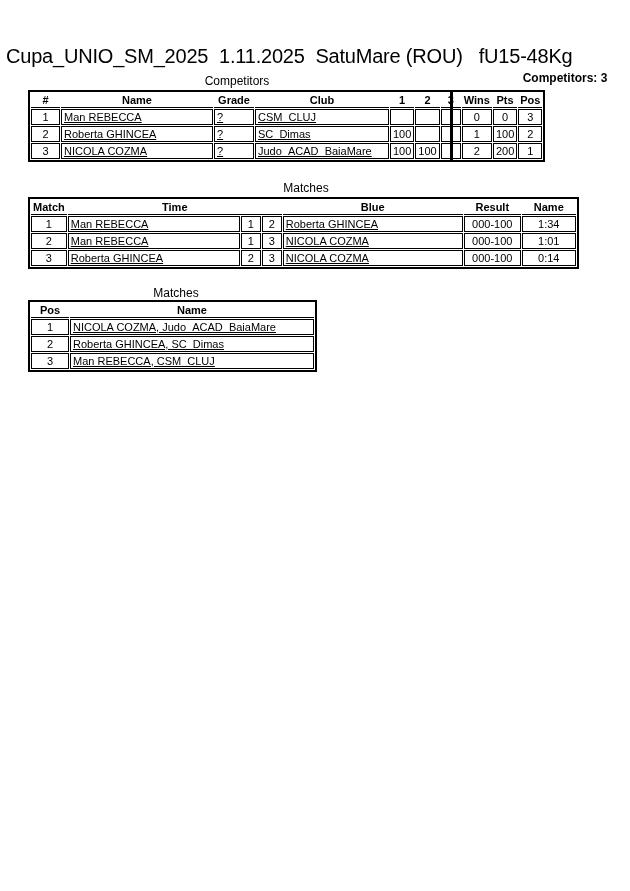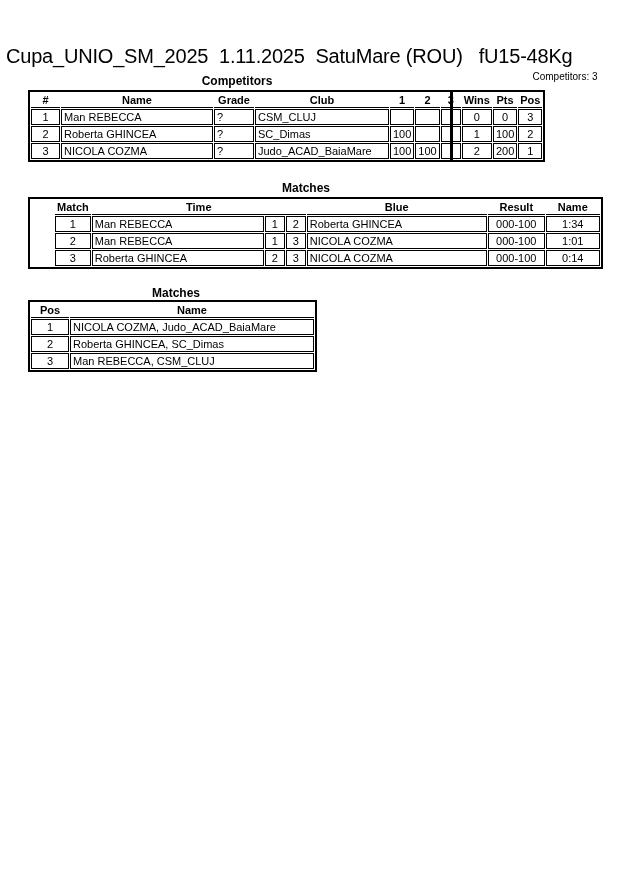--- a/index.html
+++ b/index.html
@@ -17,29 +17,30 @@
     margin: 0;
     font-size: 20px;
     font-weight: normal;
     white-space: pre;
     letter-spacing: -0.2px;
   }
   .section-title {
     position: absolute;
     margin: 4px;
     font-size: 12px;
-    font-weight: bold;
+    font-weight: normal;
     transform: translateX(-50%);
     white-space: nowrap;
   }
   .count-note {
     position: absolute;
-    font-size: 10px;
+    font-size: 12px;
     transform: translateX(-50%);
     white-space: nowrap;
+    font-weight: bold;
   }
   table.tbl {
     position: absolute;
     border-collapse: separate;
     border-spacing: 1px;
     border: 2px solid #000000;
     background: #ffffff;
   }
   .tbl th, .tbl td {
     box-sizing: border-box;
@@ -54,21 +55,21 @@
   }
   .tbl td { border: 1px solid #000000; }
   .tbl th {
     border: 0;
     border-bottom: 1px solid #000000;
     height: 15px;
     font-weight: bold;
     text-align: center;
   }
   .ac { text-align: center; }
-  .al { text-align: left; padding-left: 6px; }
+  .al { text-align: left; padding-left: 6px; text-decoration: underline; }
   .b  { font-weight: bold; }
   .thick-sep {
     position: absolute;
     background: #000000;
     width: 3px;
   }
 </style>
 </head>
 <body>
 
@@ -139,21 +140,21 @@
     <td class="ac">2</td>
     <td class="ac">200</td>
     <td class="ac">1</td>
   </tr>
 </tbody>
   </table>
 <div class="thick-sep" style="left:450px; top:90px; height:72px;"></div>
 
 <h2 class="section-title" style="left:302px; top:177px;text-align:center;">Matches</h2>
 
-<table class="tbl" style="left:28px; top:197px;padding-left:24px;">
+<table class="tbl" style="left:28px; top:197px;">
   <colgroup>
     <col style="width:34px">
       <col style="width:172px">
       <col style="width:20px">
       <col style="width:20px">
     <col style="width:180px">
       <col style="width:57px">
       <col style="width:54px">
   </colgroup>
   <tbody>

